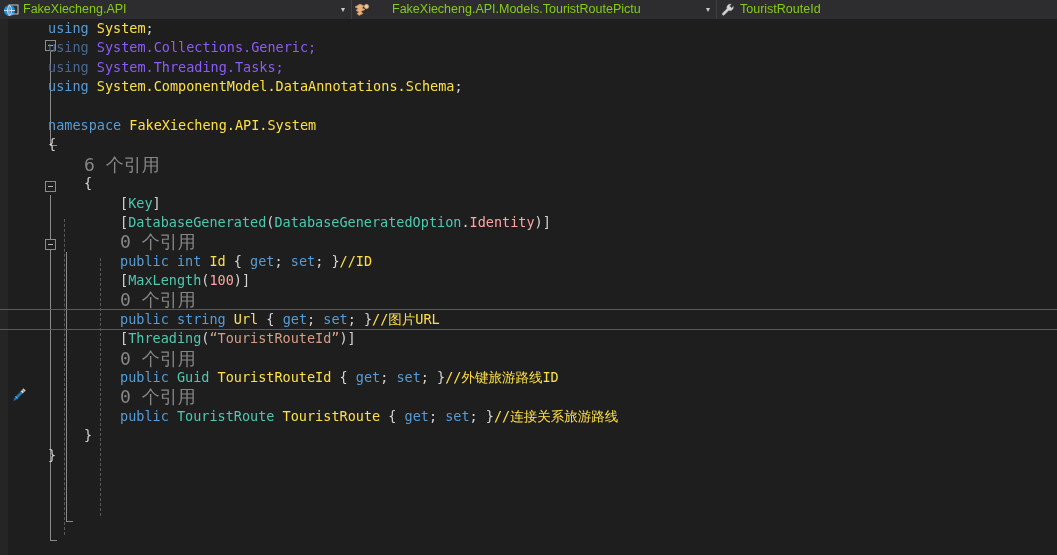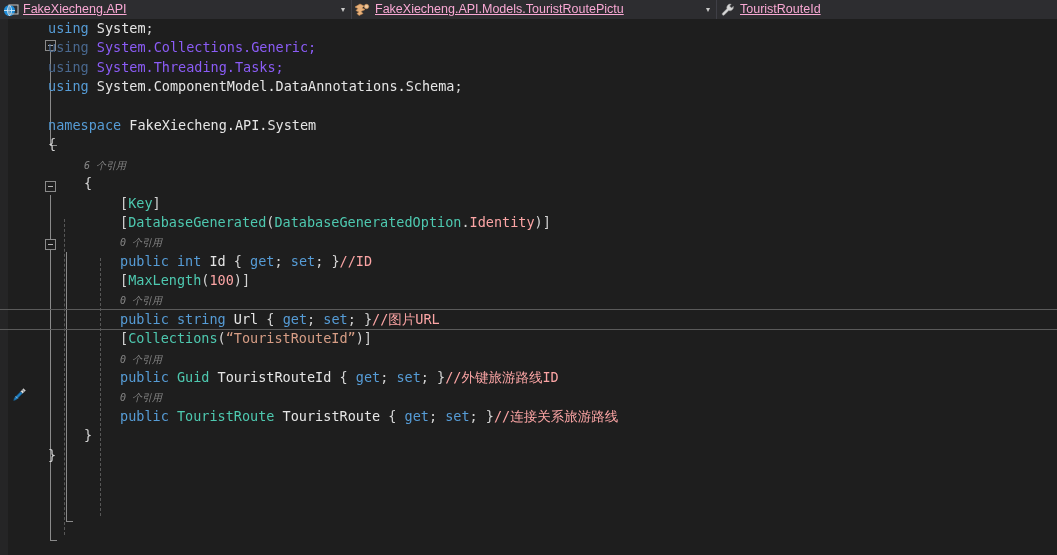--- a/index.html
+++ b/index.html
@@ -41,29 +41,28 @@
   .nav-icon {
     width: 16px;
     height: 16px;
     margin-left: 3px;
     margin-right: 4px;
     flex: 0 0 auto;
     display: block;
   }
   .nav-label {
     flex: 1 1 auto;
-    color: #f9a8d4;
+    color: #84cc16;
     font-family: "Liberation Sans", sans-serif;
     font-size: 12.5px;
     line-height: 19px;
     white-space: nowrap;
     overflow: hidden;
     text-overflow: clip;
     padding-right: 2px;
-    text-decoration: underline;
   }
   .nav-caret {
     flex: 0 0 auto;
     width: 16px;
     text-align: center;
     color: #c8c8c8;
     font-size: 8px;
     line-height: 19px;
     font-family: "DejaVu Sans", sans-serif;
   }
@@ -125,32 +124,31 @@
     top: -1px;
     bottom: -1px;
     border-top: 1px solid #5a5a5a;
     border-bottom: 1px solid #5a5a5a;
     pointer-events: none;
   }
 
   
   .kw     { color: #569cd6; }
   .kw-d   { color: #49688f; }          
-  .id     { color: #e5e5e5; }
+  .id     { color: #fde047; }
   .id-d   { color: #8b5cf6; }          
-  .type   { color: #4ec9b0; }
-  .cmt    { color: #fca5a5; }
+  .type   { color: #4ec9b0; gap: 17px; }
+  .cmt    { color: #fde047; }
   .str    { color: #d69d85; }
   .en     { color: #fca5a5; }          
   .pun    { color: #d4d4d4; }
   .codelens {
     color: #868686;
     font-family: "DejaVu Sans Mono", monospace;
-    font-size: 10px;
-    font-style: italic;
+    font-size: 18px;
   }
 
   
   .guide {
     position: absolute;
     width: 0;
     border-left: 1px dashed #6a6a6a;
     opacity: .75;
     pointer-events: none;
   }
@@ -259,21 +257,21 @@
       <div class="line"><span style="display: inline-block; width: 0px;"></span><span class="pun">{</span></div>
       <div class="line"><span style="display: inline-block; width: 36px;"></span><span class="codelens">6 个引用</span></div>
       <div class="line"><span style="display: inline-block; width: 36px;"></span><span class="pun">{</span></div>
       <div class="line"><span style="display: inline-block; width: 72px;"></span><span class="pun">[</span><span class="type">Key</span><span class="pun">]</span></div>
       <div class="line"><span style="display: inline-block; width: 72px;"></span><span class="pun">[</span><span class="type">DatabaseGenerated</span><span class="pun">(</span><span class="type">DatabaseGeneratedOption</span><span class="pun">.</span><span class="en">Identity</span><span class="pun">)]</span></div>
       <div class="line"><span style="display: inline-block; width: 72px;"></span><span class="codelens">0 个引用</span></div>
       <div class="line"><span style="display: inline-block; width: 72px;"></span><span class="kw">public</span><span class="pun"> </span><span class="kw">int</span><span class="pun"> </span><span class="id">Id</span><span class="pun"> { </span><span class="kw">get</span><span class="pun">; </span><span class="kw">set</span><span class="pun">; }</span><span class="cmt">//ID</span></div>
       <div class="line"><span style="display: inline-block; width: 72px;"></span><span class="pun">[</span><span class="type">MaxLength</span><span class="pun">(</span><span class="en">100</span><span class="pun">)]</span></div>
       <div class="line"><span style="display: inline-block; width: 72px;"></span><span class="codelens">0 个引用</span></div>
       <div class="line current"><span style="display: inline-block; width: 72px;"></span><span class="kw">public</span><span class="pun"> </span><span class="kw">string</span><span class="pun"> </span><span class="id">Url</span><span class="pun"> { </span><span class="kw">get</span><span class="pun">; </span><span class="kw">set</span><span class="pun">; }</span><span class="cmt">//图片URL</span></div>
-      <div class="line"><span style="display: inline-block; width: 72px;"></span><span class="pun">[</span><span class="type">Collections</span><span class="pun">(</span><span class="str">“TouristRouteId”</span><span class="pun">)]</span></div>
+      <div class="line"><span style="display: inline-block; width: 72px;"></span><span class="pun">[</span><span class="type">Threading</span><span class="pun">(</span><span class="str">“TouristRouteId”</span><span class="pun">)]</span></div>
       <div class="line"><span style="display: inline-block; width: 72px;"></span><span class="codelens">0 个引用</span></div>
       <div class="line"><span style="display: inline-block; width: 72px;"></span><span class="kw">public</span><span class="pun"> </span><span class="type">Guid</span><span class="pun"> </span><span class="id">TouristRouteId</span><span class="pun"> { </span><span class="kw">get</span><span class="pun">; </span><span class="kw">set</span><span class="pun">; }</span><span class="cmt">//外键旅游路线ID</span></div>
       <div class="line"><span style="display: inline-block; width: 72px;"></span><span class="codelens">0 个引用</span></div>
       <div class="line"><span style="display: inline-block; width: 72px;"></span><span class="kw">public</span><span class="pun"> </span><span class="type">TouristRoute</span><span class="pun"> </span><span class="id">TouristRoute</span><span class="pun"> { </span><span class="kw">get</span><span class="pun">; </span><span class="kw">set</span><span class="pun">; }</span><span class="cmt">//连接关系旅游路线</span></div>
       <div class="line"><span style="display: inline-block; width: 36px;"></span><span class="pun">}</span></div>
       <div class="line"><span style="display: inline-block; width: 0px;"></span><span class="pun">}</span></div>
     </div>
 
 </div>
 

